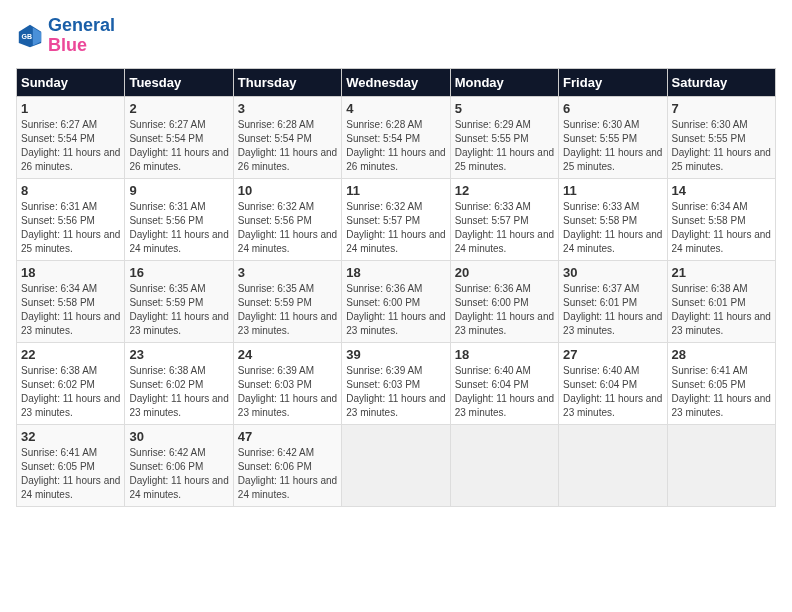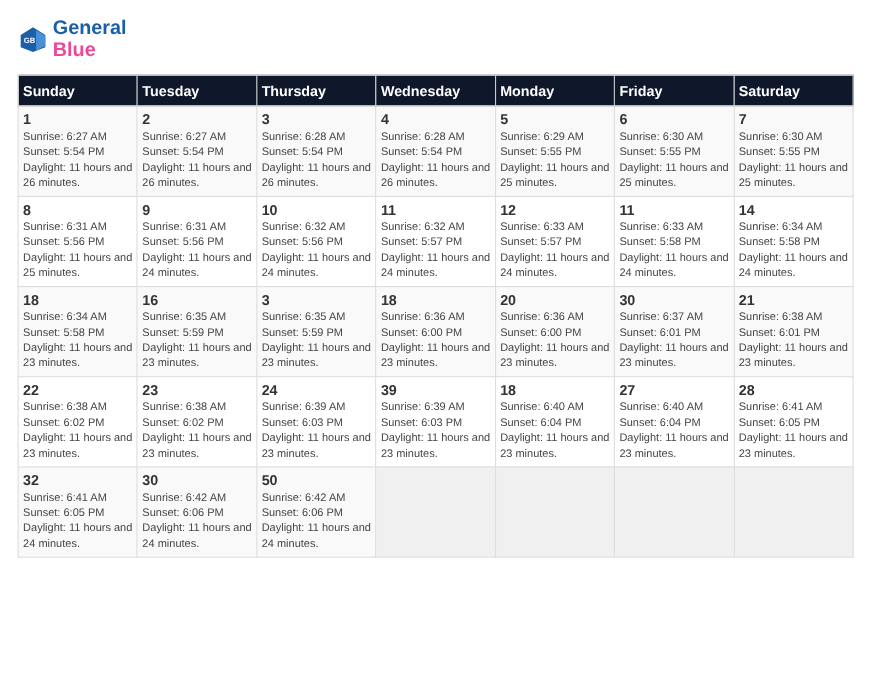--- a/index.html
+++ b/index.html
@@ -367,21 +367,21 @@
       </td>
         <td>
         <span class="day-num">30</span>
         <div class="day-info">
           <span>Sunrise: 6:42 AM</span><br>
           <span>Sunset: 6:06 PM</span><br>
           <span>Daylight: 11 hours and 24 minutes.</span>
         </div>
       </td>
         <td>
-        <span class="day-num">50</span>
+        <span class="day-num">47</span>
         <div class="day-info">
           <span>Sunrise: 6:42 AM</span><br>
           <span>Sunset: 6:06 PM</span><br>
           <span>Daylight: 11 hours and 24 minutes.</span>
         </div>
       </td>
         <td class="empty-cell"></td>
         <td class="empty-cell"></td>
         <td class="empty-cell"></td>
         <td class="empty-cell"></td>

